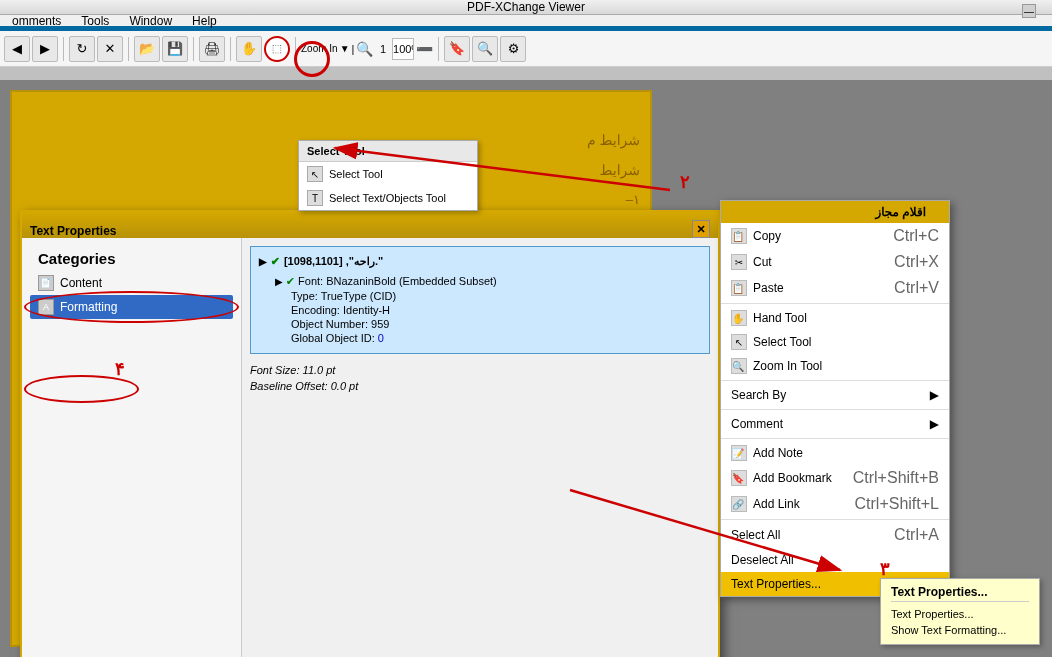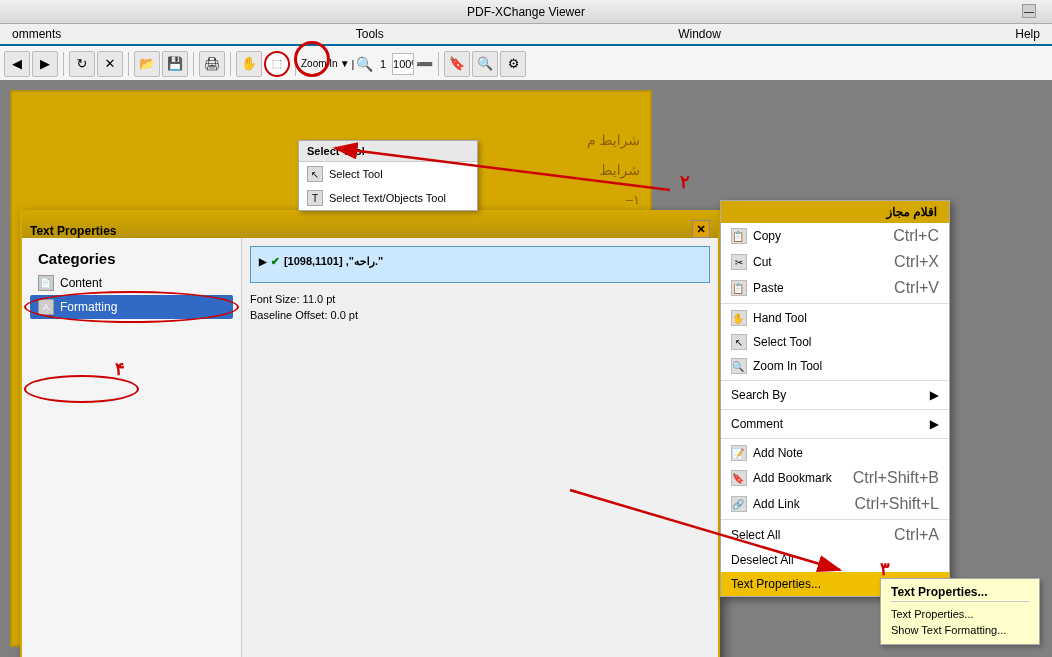--- a/index.html
+++ b/index.html
@@ -1,21 +1,21 @@
 <!DOCTYPE html>
 <html><head>
   <meta charset="utf-8">
   <style>
     * { box-sizing: border-box; margin: 0; padding: 0; }
     body { font-family: 'Segoe UI', Tahoma, sans-serif; font-size: 12px; background: #c0c0c0; width: 1052px; height: 657px; overflow: hidden; position: relative; }
 
     
     .title-bar {
       background: linear-gradient(to bottom, #f0f0f0, #d8d8d8);
-      height: 24px;
+      height: 15px;
       display: flex;
       align-items: center;
       justify-content: center;
       border-bottom: 1px solid #aaa;
       font-size: 12px;
       color: #000;
     }
     .title-bar-minimize {
       position: absolute;
       right: 16px;
@@ -25,27 +25,26 @@
       background: #d0d0d0;
       border: 1px solid #999;
       display: flex; align-items: center; justify-content: center;
       font-size: 10px;
       cursor: pointer;
     }
 
     
     .menu-bar {
       background: #f0f0f0;
-      height: 22px;
+      height: 16px;
       display: flex;
       align-items: center;
       padding: 0 4px;
-      border-bottom: 2px solid #0369a1;
+      border-bottom: 5px solid #0369a1;
       gap: 4px;
-      justify-content: space-between;
     }
     .menu-item {
       padding: 2px 8px;
       cursor: pointer;
       font-size: 12px;
     }
 
     
     .toolbar {
       background: #f5f5f5;
@@ -247,35 +246,35 @@
       padding: 1px 0;
       color: #000;
     }
     .text-info-row.indent {
       padding-left: 16px;
     }
     .font-size-info {
       margin-top: 8px;
       font-size: 11px;
     }
-    .font-size-info div { padding: 2px 0; }
+    .font-size-info div { padding: 2px 0; font-style: italic; }
 
     
     .context-menu {
       position: absolute;
       top: 120px; left: 720px;
       background: white;
       border: 1px solid #aaa;
       box-shadow: 3px 3px 8px rgba(0,0,0,0.4);
       z-index: 200;
       width: 230px;
     }
     .ctx-header {
       background: #d4a800;
-      padding: 4px 12px;
+      padding: 4px 23px;
       font-size: 12px;
       font-weight: bold;
       text-align: right;
       direction: rtl;
     }
     .ctx-item {
       display: flex;
       align-items: center;
       padding: 4px 10px;
       cursor: pointer;
@@ -445,20 +444,33 @@
       </div>
 
       <div class="dialog-content">
 
         <div class="text-info-box">
           <div class="text-info-header">
             <span style="font-size:10px;">▶</span>
             <span style="color:green;">✔</span>
             <span style="direction:rtl;">‬".راحه", [1098,1101]</span>
           </div>
+          <div style="padding-left:16px;">
+            <div class="text-info-row">
+              <span style="font-size:10px;">▶</span>
+              <span style="color:green;">✔</span>
+              <span>Font: BNazaninBold (Embedded Subset)</span>
+            </div>
+            <div class="text-info-row indent">Type: TrueType (CID)</div>
+            <div class="text-info-row indent">Encoding: Identity-H</div>
+            <div class="text-info-row indent">Object Number: 959</div>
+            <div class="text-info-row indent">
+              Global Object ID: <span style="color:#0000cc;">0</span>
+            </div>
+          </div>
         </div>
 
         <div class="font-size-info">
           <div>Font Size: 11.0 pt</div>
           <div>Baseline Offset: 0.0 pt</div>
         </div>
       </div>
     </div>
 
   </div>

